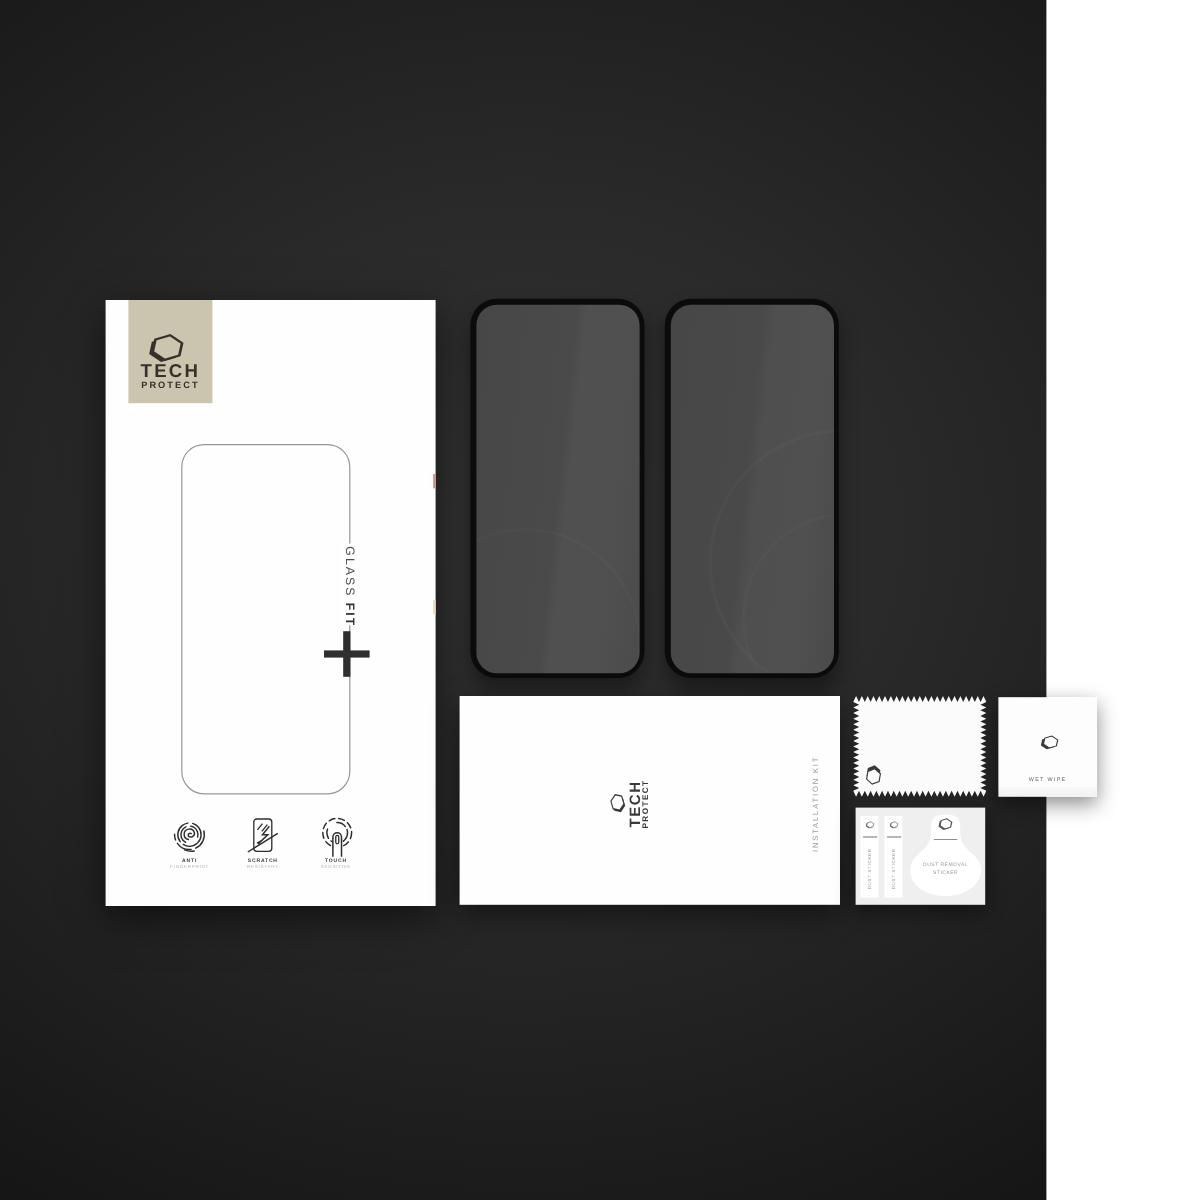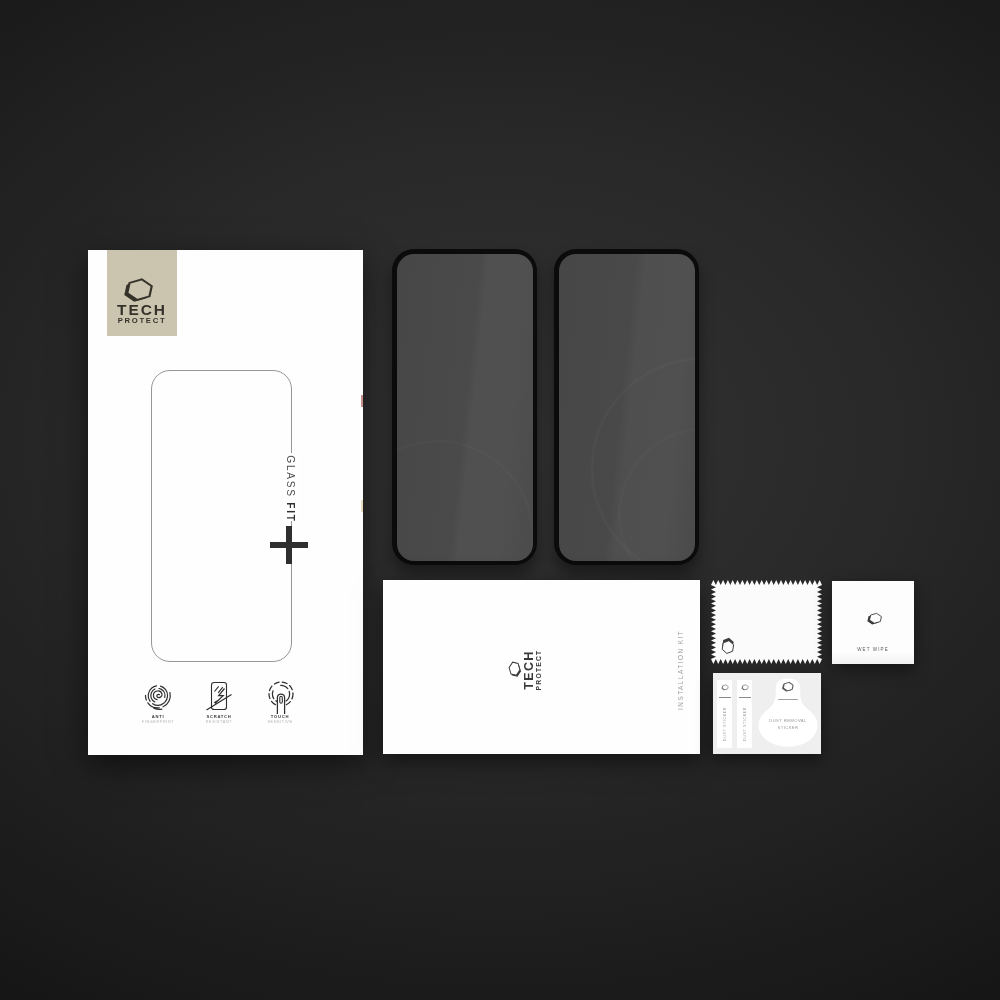--- a/index.html
+++ b/index.html
@@ -1,17 +1,17 @@
 <!DOCTYPE html>
 <html><head>
 <meta charset="utf-8">
 <style>
   html,body{margin:0;padding:0;}
   body{width:1000px;height:1000px;overflow:hidden;font-family:"Liberation Sans",sans-serif;-webkit-font-smoothing:antialiased;}
-  .stage{position:absolute;top:0;left:0;width:1000px;height:1000px;
+  .stage{position:absolute;top:0;left:0;width:872px;height:1000px;
     background:radial-gradient(100% 74% at 50% 44%, #323232 0%, #2a2a2a 35%, #1e1e1e 68%, #121212 100%);}
   .abs{position:absolute;}
   .vtext{white-space:nowrap;}
 </style>
 </head>
 <body>
 
 <div class="stage">
 
 <div class="abs" style="left:88px;top:250px;width:275px;height:505px;background:#fefefe;box-shadow:0 10px 30px rgba(0,0,0,0.55);">

